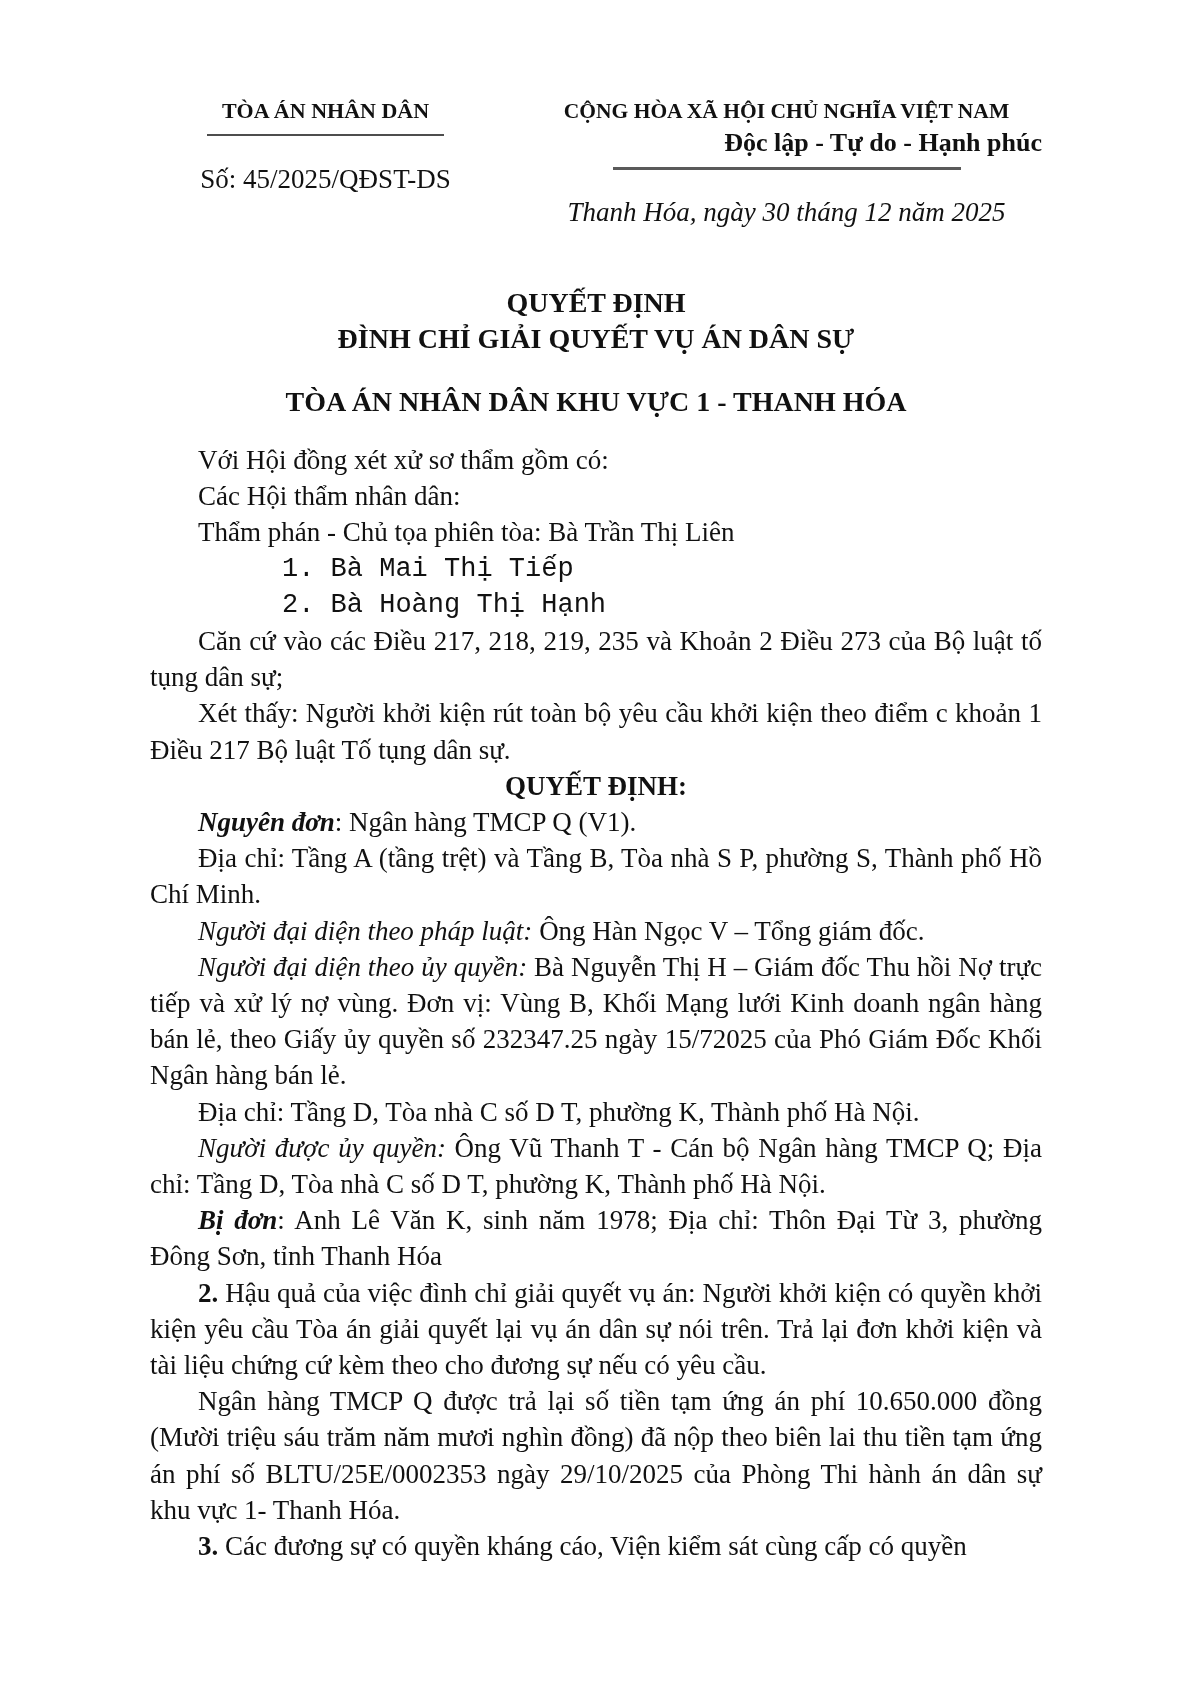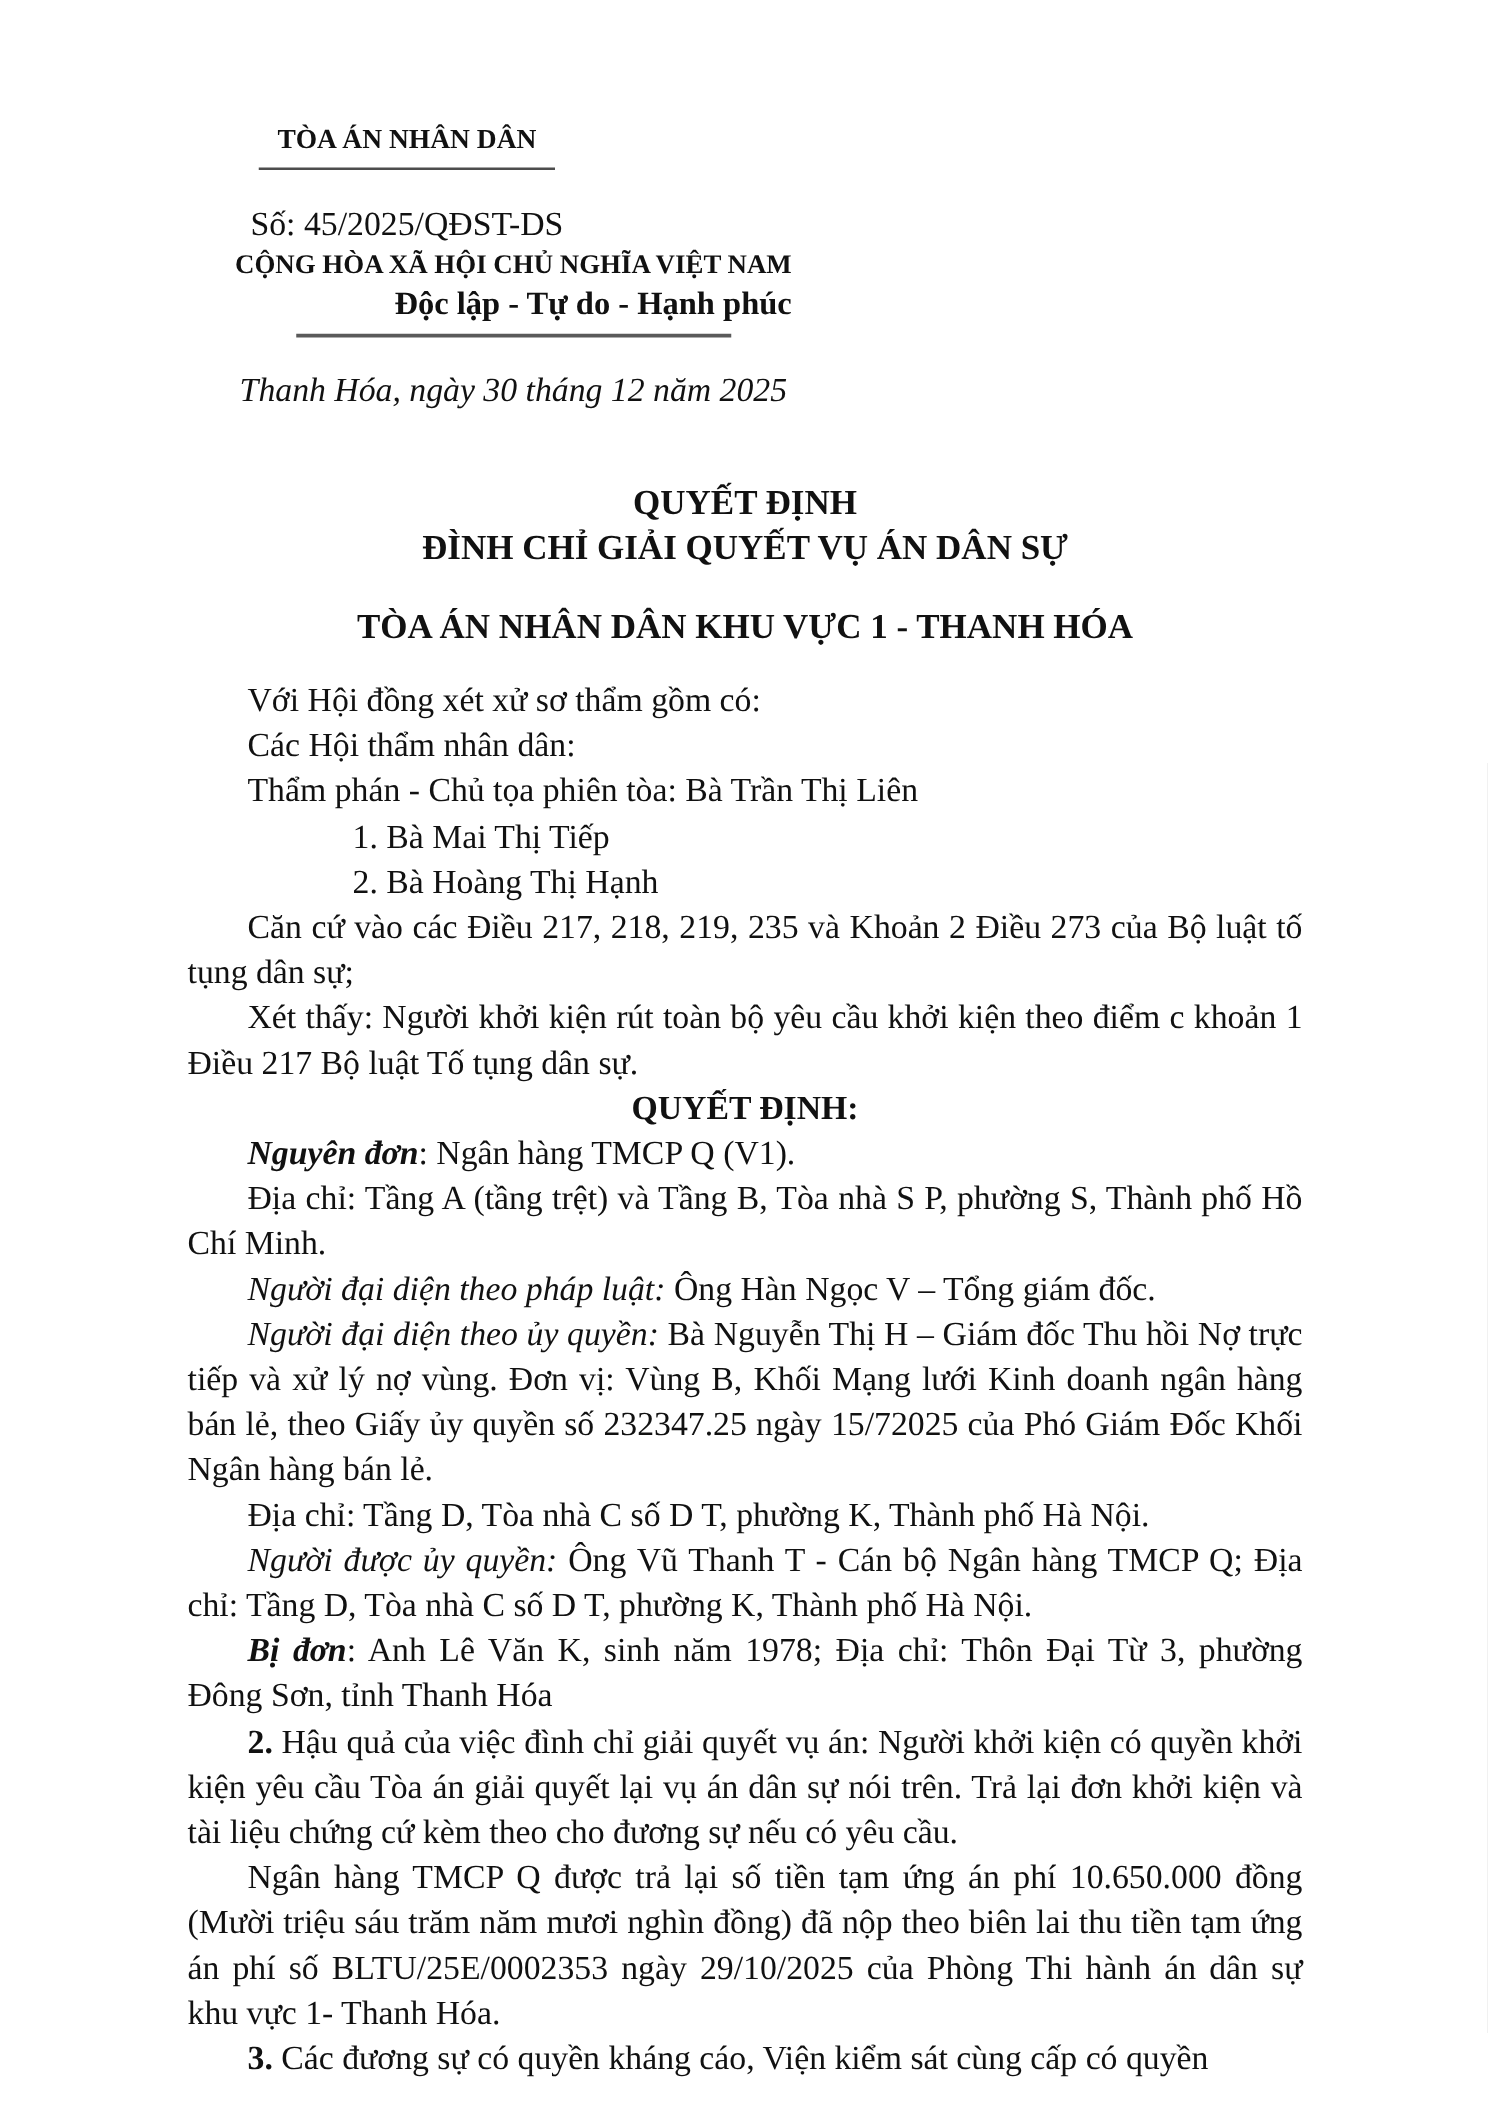--- a/index.html
+++ b/index.html
@@ -20,21 +20,20 @@
   .content {
     position: absolute;
     left: 150px;
     top: 96px;
     width: 892px;
   }
   
   .header {
     display: flex;
     align-items: flex-start;
-    flex-direction: column;
   }
   .header-left {
     width: 335px;
     margin-left: 8px;
     text-align: center;
     flex: 0 0 auto;
   }
   .header-right {
     flex: 1 1 auto;
     margin-left: 38px;
@@ -113,20 +112,21 @@
     line-height: 36.2px;
   }
   .para {
     margin: 0;
     text-align: justify;
     text-indent: 48px;
   }
   .para.list-item {
     text-indent: 132px;
     text-align: left;
+    font-family: Liberation Mono, monospace;
   }
   .para.center-heading {
     text-align: center;
     text-indent: 0;
   }
   .b { font-weight: bold; }
   .i { font-style: italic; }
 </style>
 </head>
 <body>

